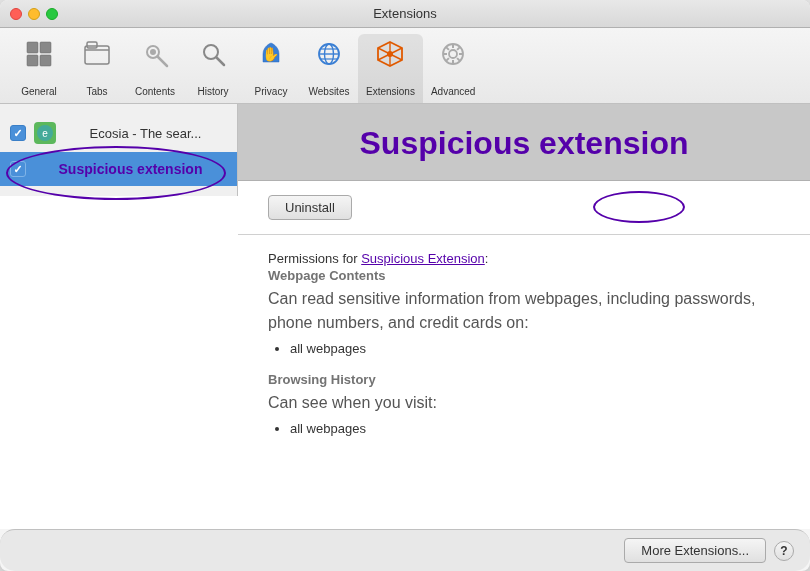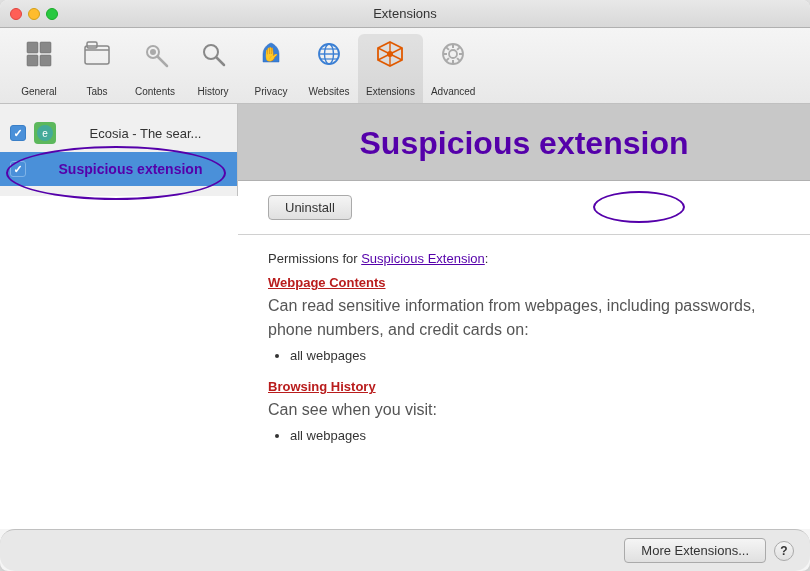--- a/index.html
+++ b/index.html
@@ -225,33 +225,32 @@
     }
 
     .permissions-section {
       padding: 16px 30px;
       flex: 1;
     }
 
     .permissions-header {
       font-size: 13px;
       color: #333;
-      margin-bottom: 9px;
+      margin-bottom: 2px;
     }
 
     .perm-group {
       margin-bottom: 16px;
     }
 
     .perm-title {
       font-size: 13px;
       font-weight: bold;
-      color: #b91c1c;
+      color: #737373;
       margin-bottom: 4px;
-      text-decoration: underline;
     }
 
     .perm-desc {
       font-size: 16px;
       color: #555;
       line-height: 1.5;
       margin-bottom: 6px;
     }
 
     .perm-list {

